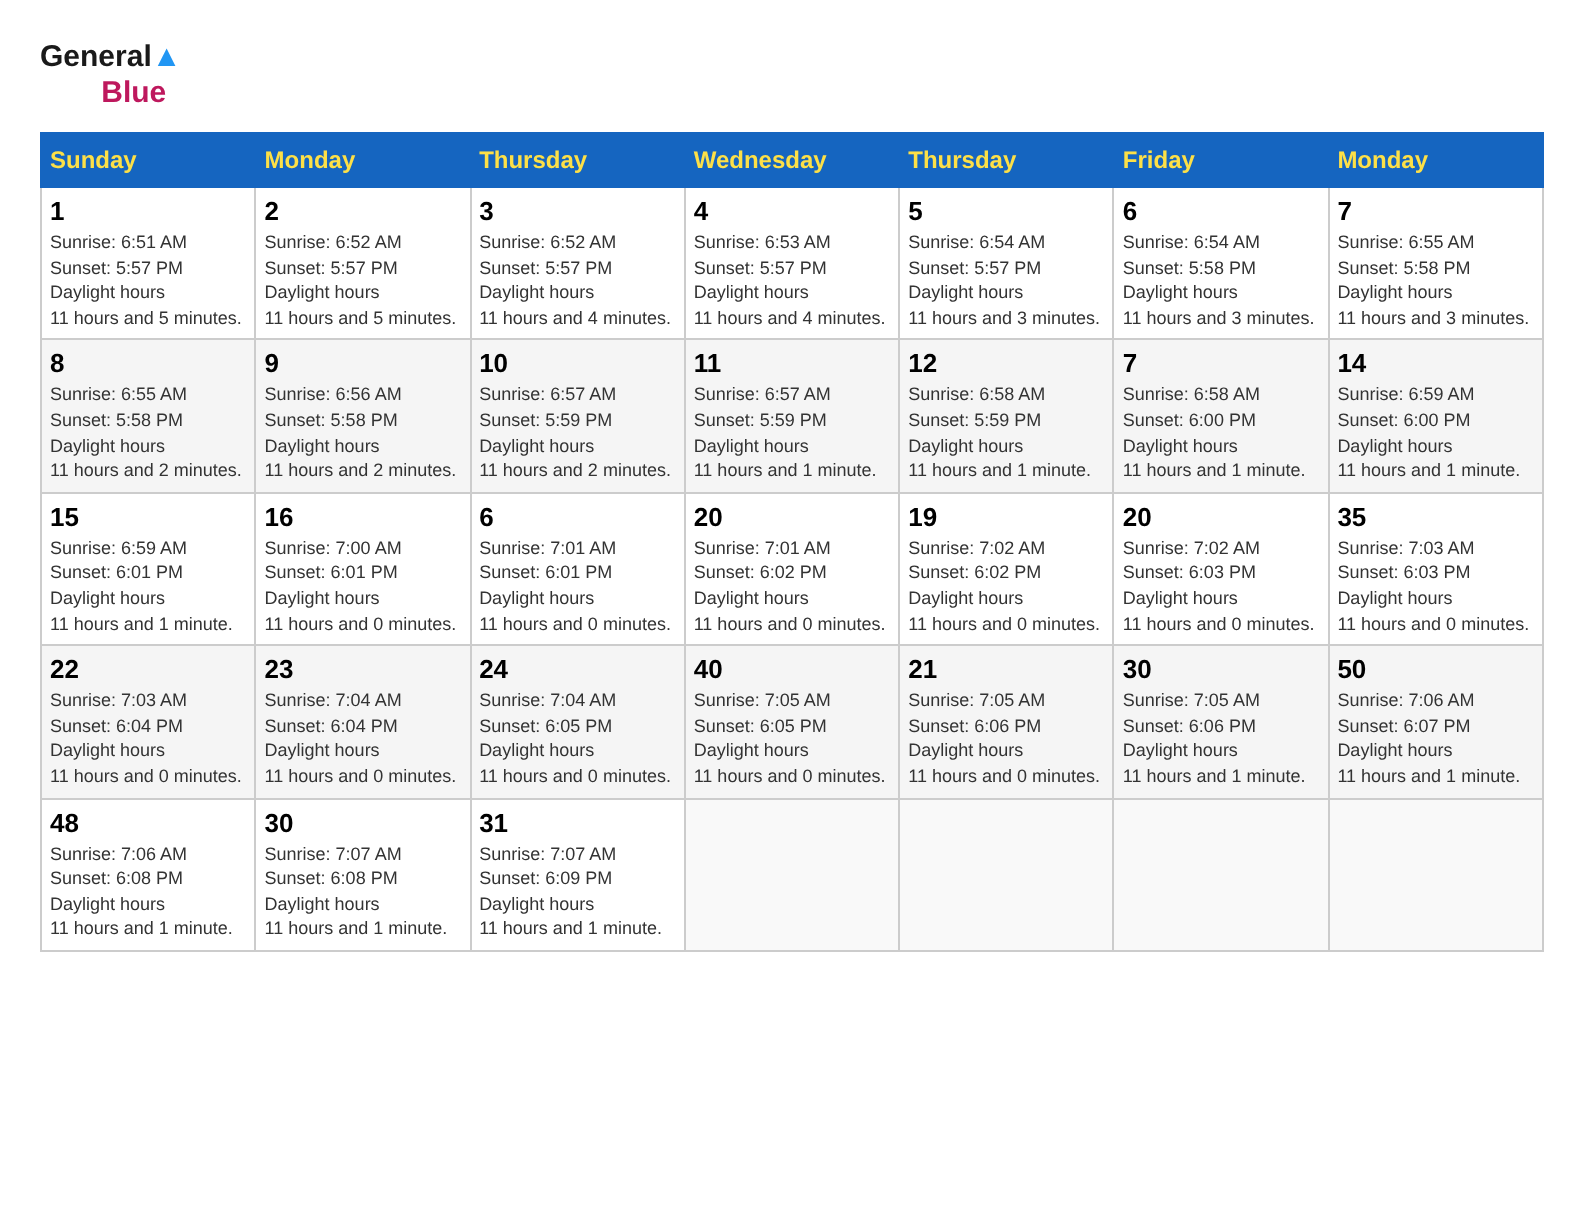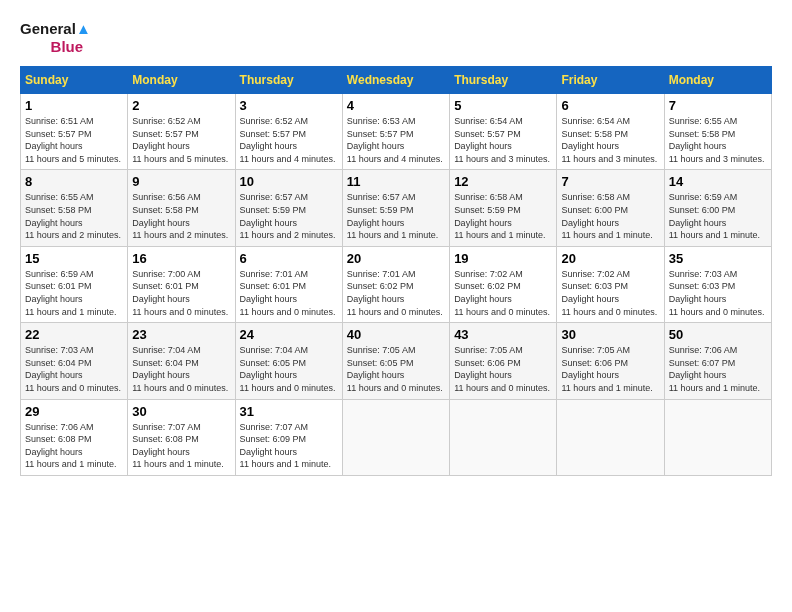--- a/index.html
+++ b/index.html
@@ -329,21 +329,21 @@
         <td>
         <span class="day-number">40</span>
         <div class="day-info">
           Sunrise: 7:05 AM<br>
           Sunset: 6:05 PM<br>
           Daylight hours<br>
           11 hours and 0 minutes.
         </div>
       </td>
         <td>
-        <span class="day-number">43</span>
+        <span class="day-number">21</span>
         <div class="day-info">
           Sunrise: 7:05 AM<br>
           Sunset: 6:06 PM<br>
           Daylight hours<br>
           11 hours and 0 minutes.
         </div>
       </td>
         <td>
         <span class="day-number">30</span>
         <div class="day-info">
@@ -358,21 +358,21 @@
         <div class="day-info">
           Sunrise: 7:06 AM<br>
           Sunset: 6:07 PM<br>
           Daylight hours<br>
           11 hours and 1 minute.
         </div>
       </td>
       </tr>
       <tr>
         <td>
-        <span class="day-number">29</span>
+        <span class="day-number">48</span>
         <div class="day-info">
           Sunrise: 7:06 AM<br>
           Sunset: 6:08 PM<br>
           Daylight hours<br>
           11 hours and 1 minute.
         </div>
       </td>
         <td>
         <span class="day-number">30</span>
         <div class="day-info">

